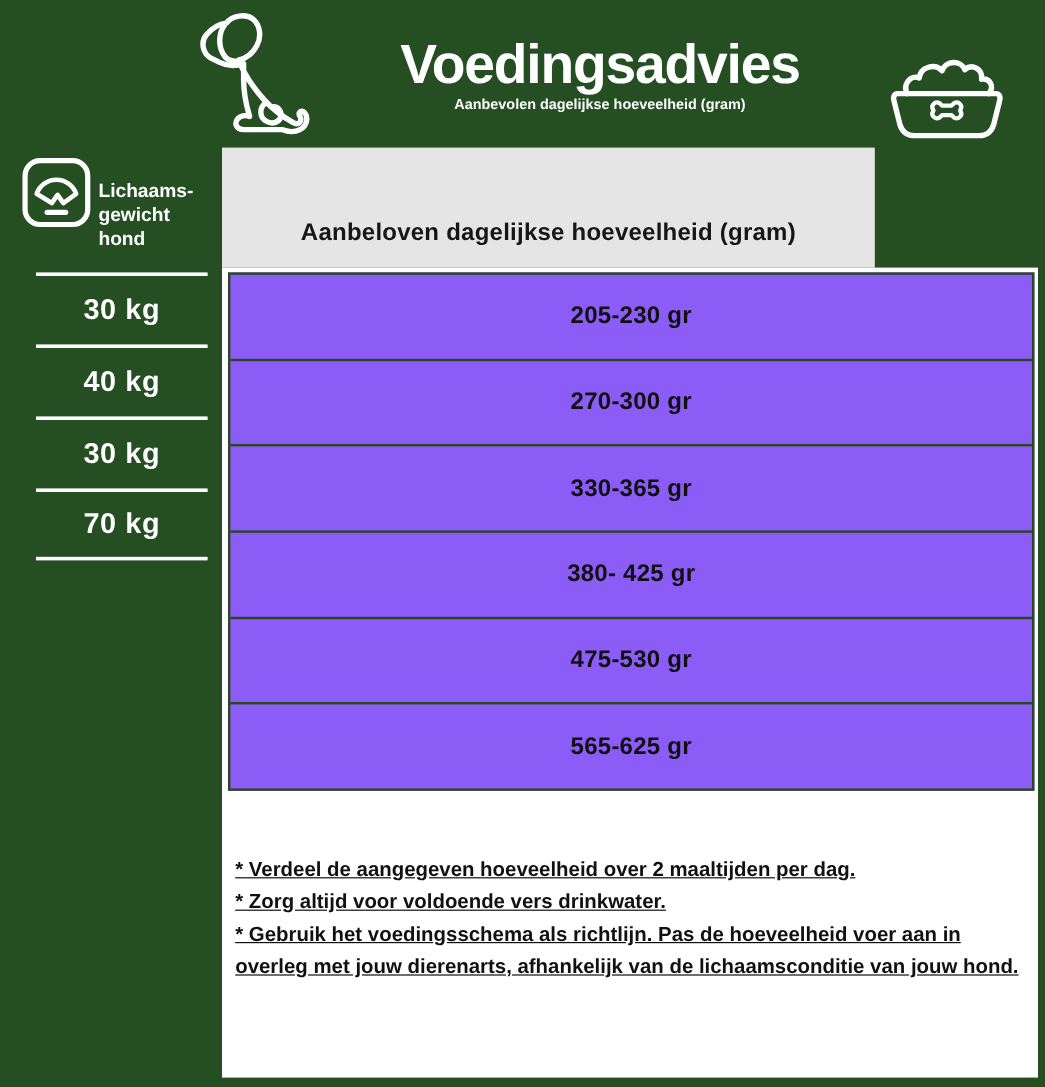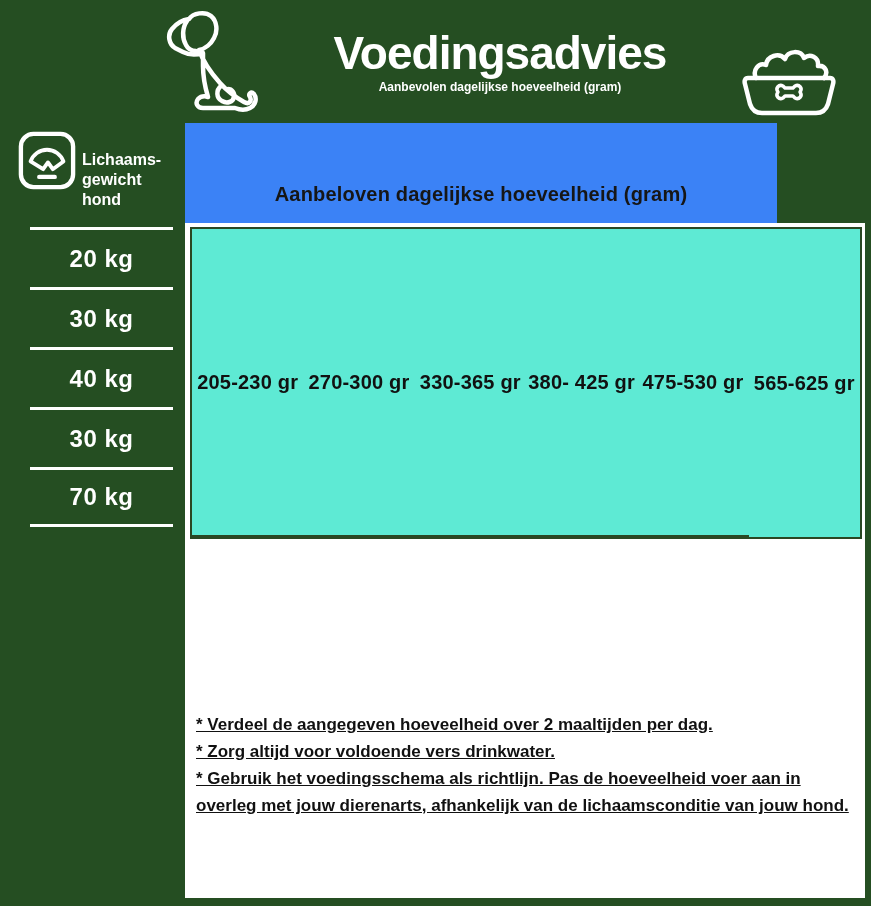--- a/index.html
+++ b/index.html
@@ -35,34 +35,34 @@
   .weight-cell{
     height:60px;box-sizing:border-box;
     border-top:3px solid #ffffff;
     display:flex;align-items:center;justify-content:center;
     color:#ffffff;font-size:24px;font-weight:700;letter-spacing:0.5px;
   }
   .weight-cell:last-child{border-bottom:3px solid #ffffff;}
 
   
   .panel-header{
-    position:absolute;left:185px;top:123px;width:592px;height:100px;
-    background:#3b82f6;box-sizing:border-box;
+    position:absolute;left:185px;top:123px;width:544px;height:100px;
+    background:#e5e5e5;box-sizing:border-box;
     display:flex;align-items:flex-end;justify-content:center;
     padding-bottom:17px;
     color:#161616;font-size:20px;font-weight:700;letter-spacing:0.2px;
   }
   .sheet{
     position:absolute;left:185px;top:223px;width:680px;height:675px;
     background:#ffffff;
   }
   .amount-table{
-    position:absolute;left:190px;top:227px;width:672px;height:312px;
-    box-sizing:border-box;border:2px solid #2a4723;background:#5eead4;
-    display:flex;flex-direction:row;
+    position:absolute;left:190px;top:227px;width:672px;height:432px;
+    box-sizing:border-box;border:2px solid #2a4723;background:#8b5cf6;
+    display:flex;flex-direction:column;
   }
   .amount-row{
     flex:1;box-sizing:border-box;
     border-bottom:2px solid #2a4723;
     display:flex;align-items:center;justify-content:center;
     color:#111111;font-size:20px;font-weight:700;letter-spacing:0.2px;
   }
   .amount-row:last-child{border-bottom:none;}
 
   
@@ -99,23 +99,20 @@
   </svg>
 
   <div class="scale-label">
     <div>Lichaams-</div>
     <div>gewicht</div>
     <div>hond</div>
   </div>
 
   <div class="weight-list">
     <div class="weight-cell">
-        <span>20 kg</span>
-      </div>
-    <div class="weight-cell">
         <span>30 kg</span>
       </div>
     <div class="weight-cell">
         <span>40 kg</span>
       </div>
     <div class="weight-cell">
         <span>30 kg</span>
       </div>
     <div class="weight-cell">
         <span>70 kg</span>

